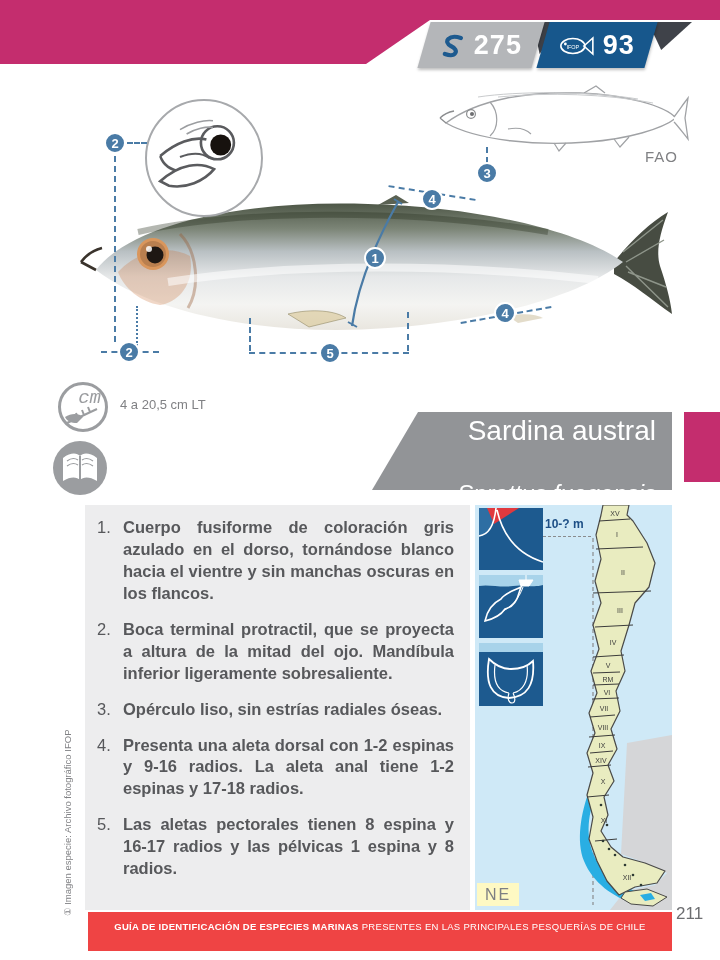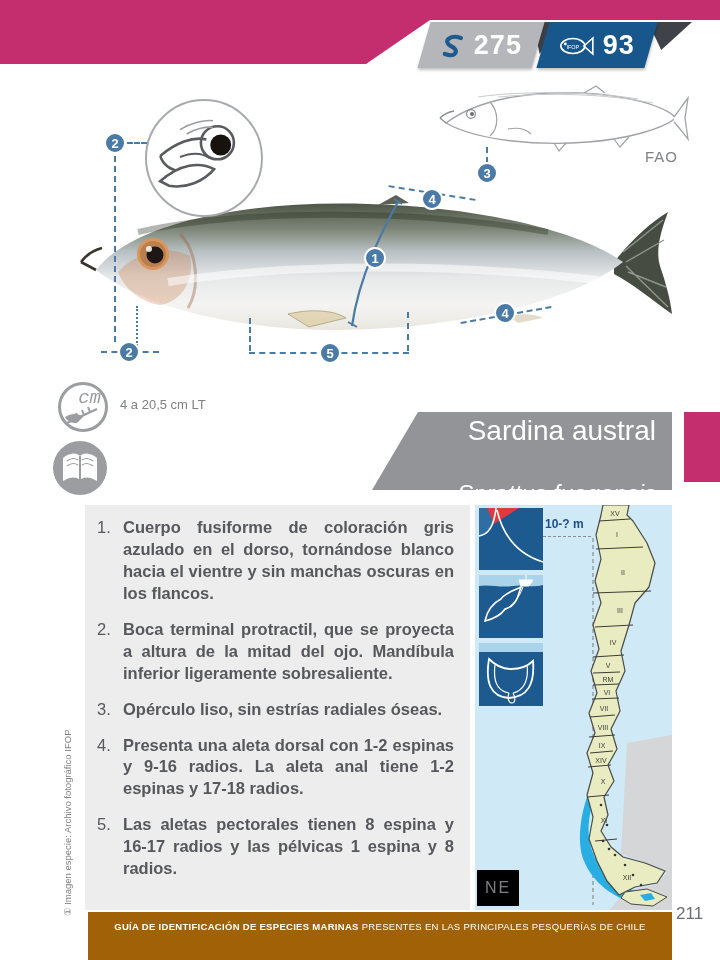--- a/index.html
+++ b/index.html
@@ -47,24 +47,24 @@
   .desc-panel{position:absolute;left:85px;top:505px;width:385px;height:405px;background:#ededee;
     padding:12px 16px 0 12px;box-sizing:border-box;}
   .desc-item{display:flex;margin-bottom:14px;color:#57585b;font-size:16.5px;line-height:1.33;}
   .desc-item .n{width:26px;flex:none;}
   .desc-item .t{flex:1;text-align:justify;font-weight:bold;}
   
   .map-panel{position:absolute;left:475px;top:505px;width:197px;height:405px;background:#cfe9f7;overflow:hidden;}
   .sq{position:absolute;left:4px;width:64px;background:#1d5a8f;}
   .depth-label{position:absolute;left:70px;top:12px;font-size:12px;font-weight:bold;color:#1d4f86;}
   .depth-dash{position:absolute;left:68px;top:31px;width:48px;border-top:1.5px dashed #8a8c8e;}
-  .ne-box{position:absolute;left:2px;bottom:4px;width:42px;height:36px;background:#000000;
+  .ne-box{position:absolute;left:2px;bottom:4px;width:42px;height:23px;background:#fef9c3;
     color:#7d7f83;font-size:16px;letter-spacing:2px;display:flex;align-items:center;justify-content:center;}
   
-  .footer-bar{position:absolute;left:88px;top:912px;width:584px;height:48px;background:#a16207;}
+  .footer-bar{position:absolute;left:88px;top:912px;width:584px;height:39px;background:#ef4444;}
   .footer-bar .txt{position:absolute;left:0;right:0;top:9px;text-align:center;color:#fff;font-size:9.5px;letter-spacing:.3px;}
   .footer-bar .b{font-weight:bold;}
   .pagenum{position:absolute;left:676px;top:904px;font-size:17px;color:#6d6e71;}
   .credit{position:absolute;left:62px;top:916px;transform:rotate(-90deg);transform-origin:0 0;
     white-space:nowrap;font-size:9.5px;color:#808184;}
   .fao-label{position:absolute;left:645px;top:148px;font-size:15px;color:#808184;letter-spacing:1px;}
   svg{display:block;}
 </style>
 </head>
 <body>

